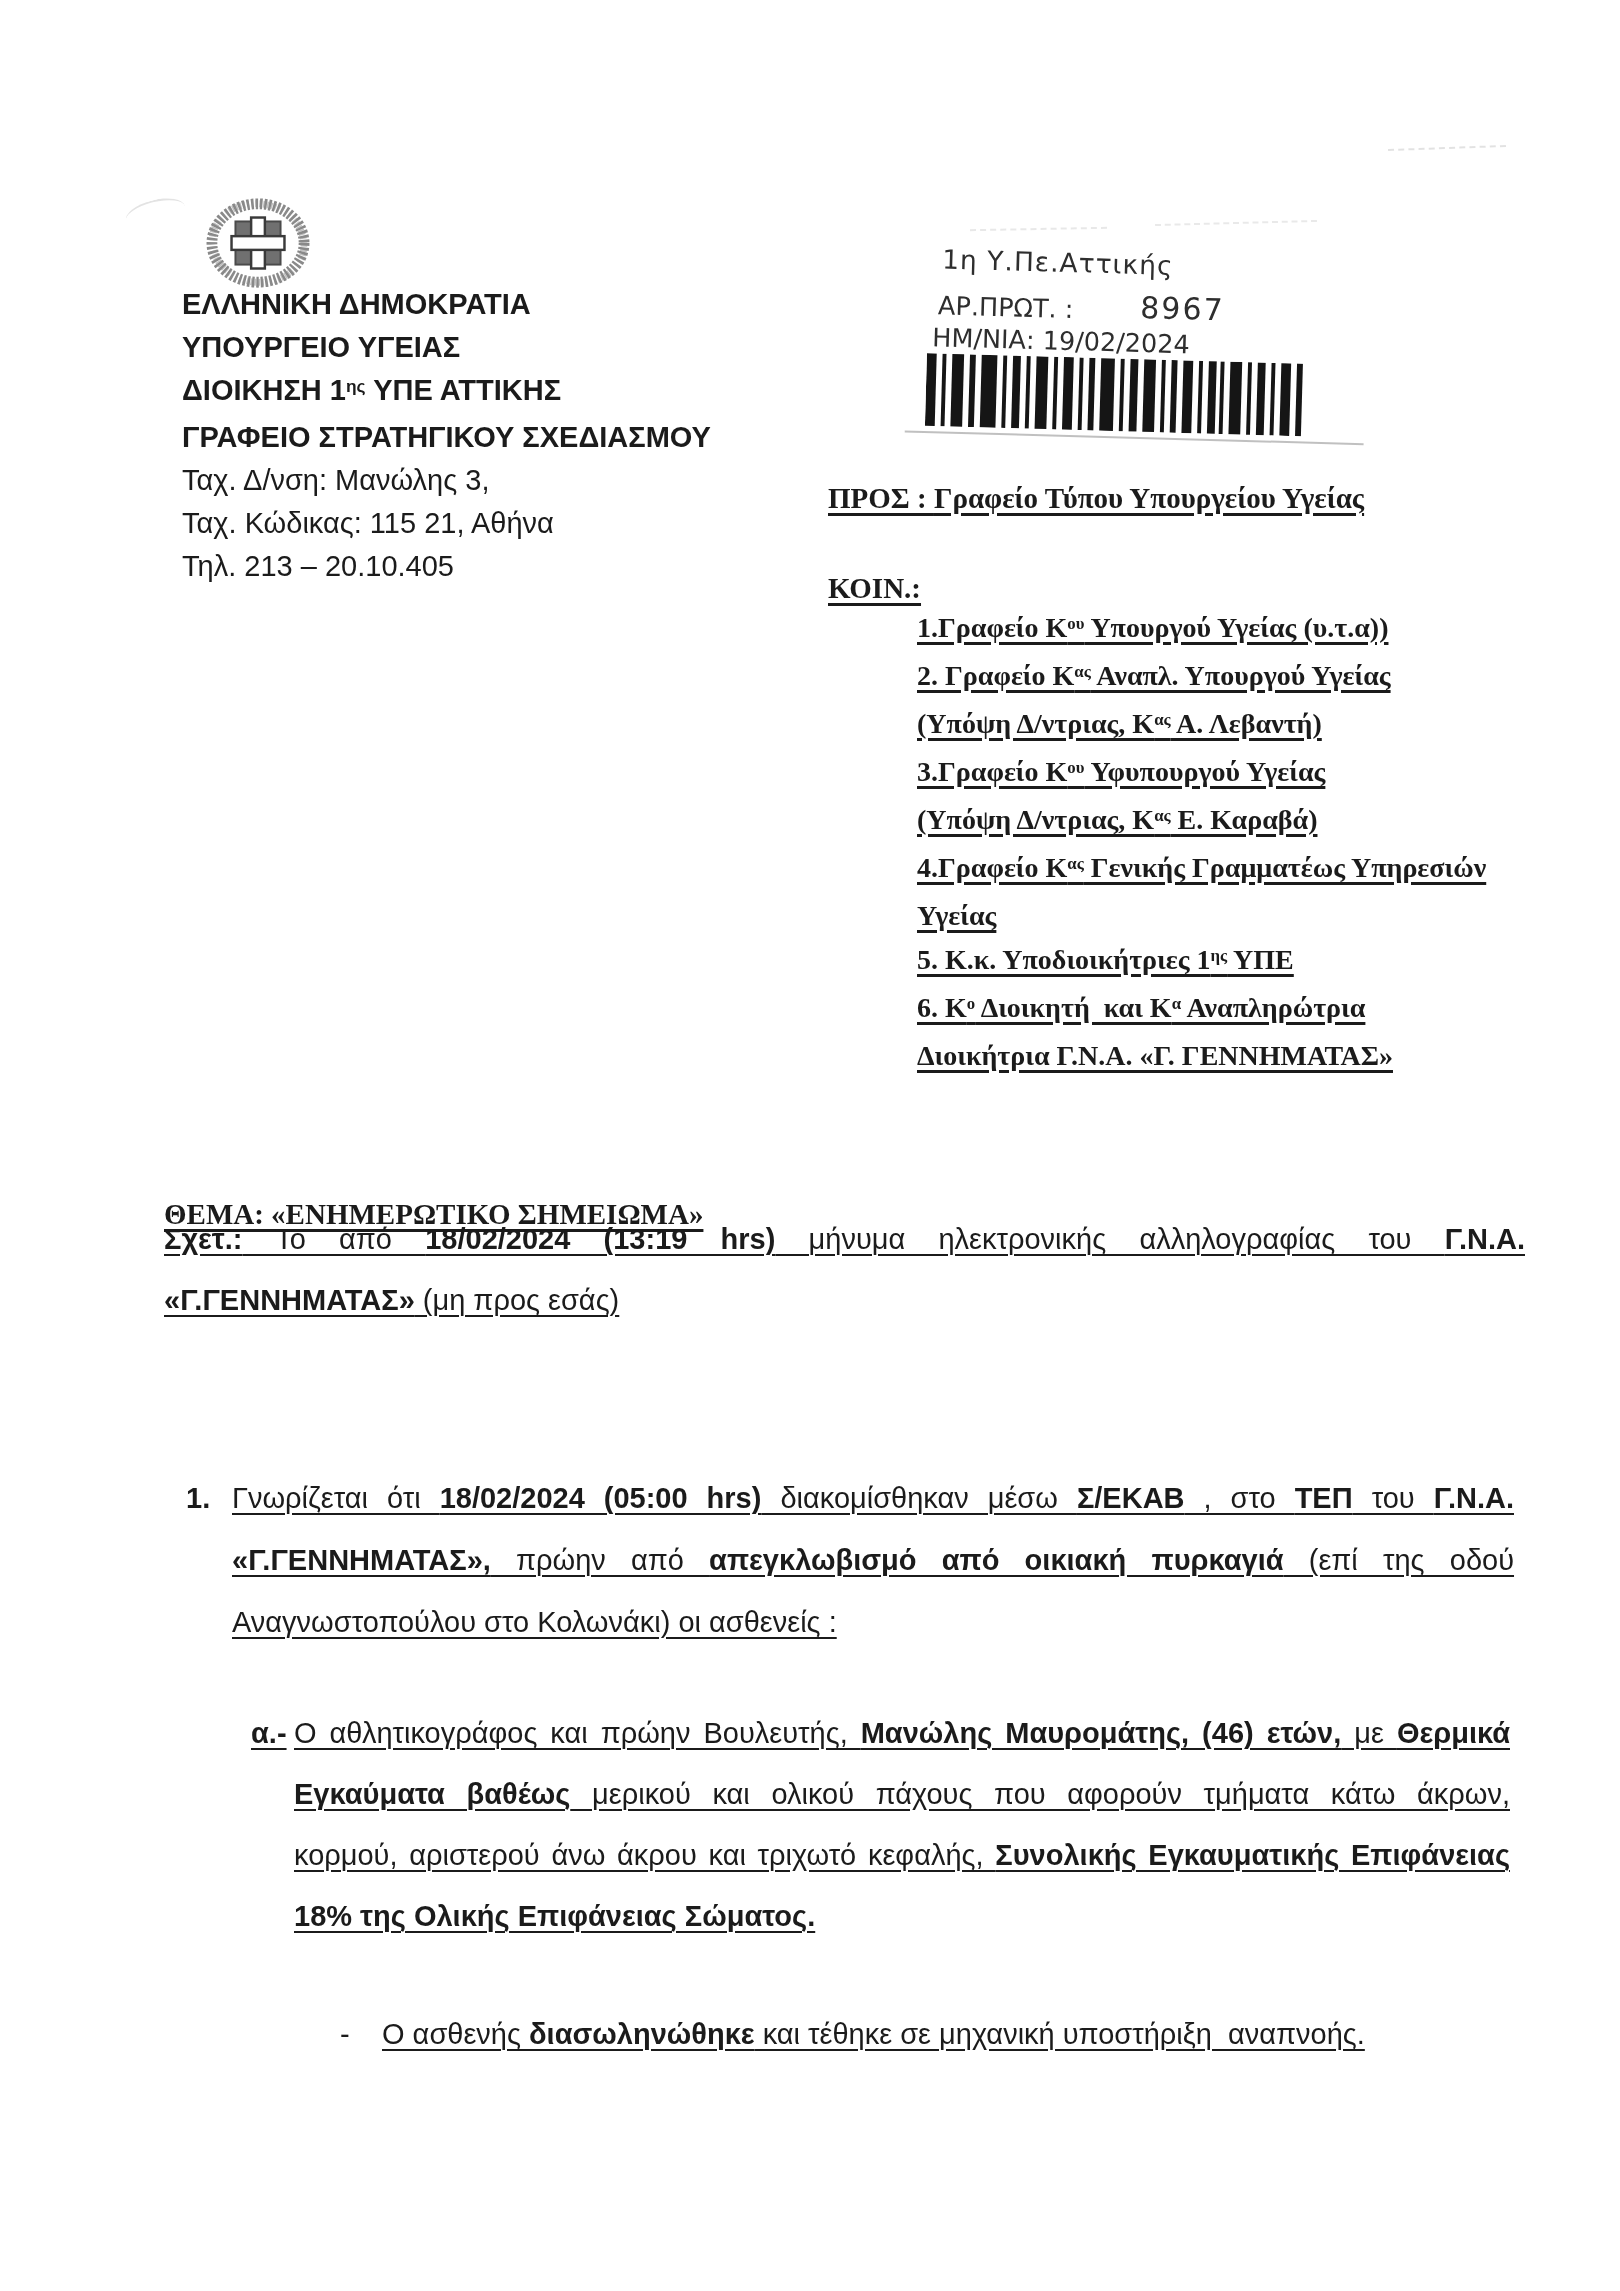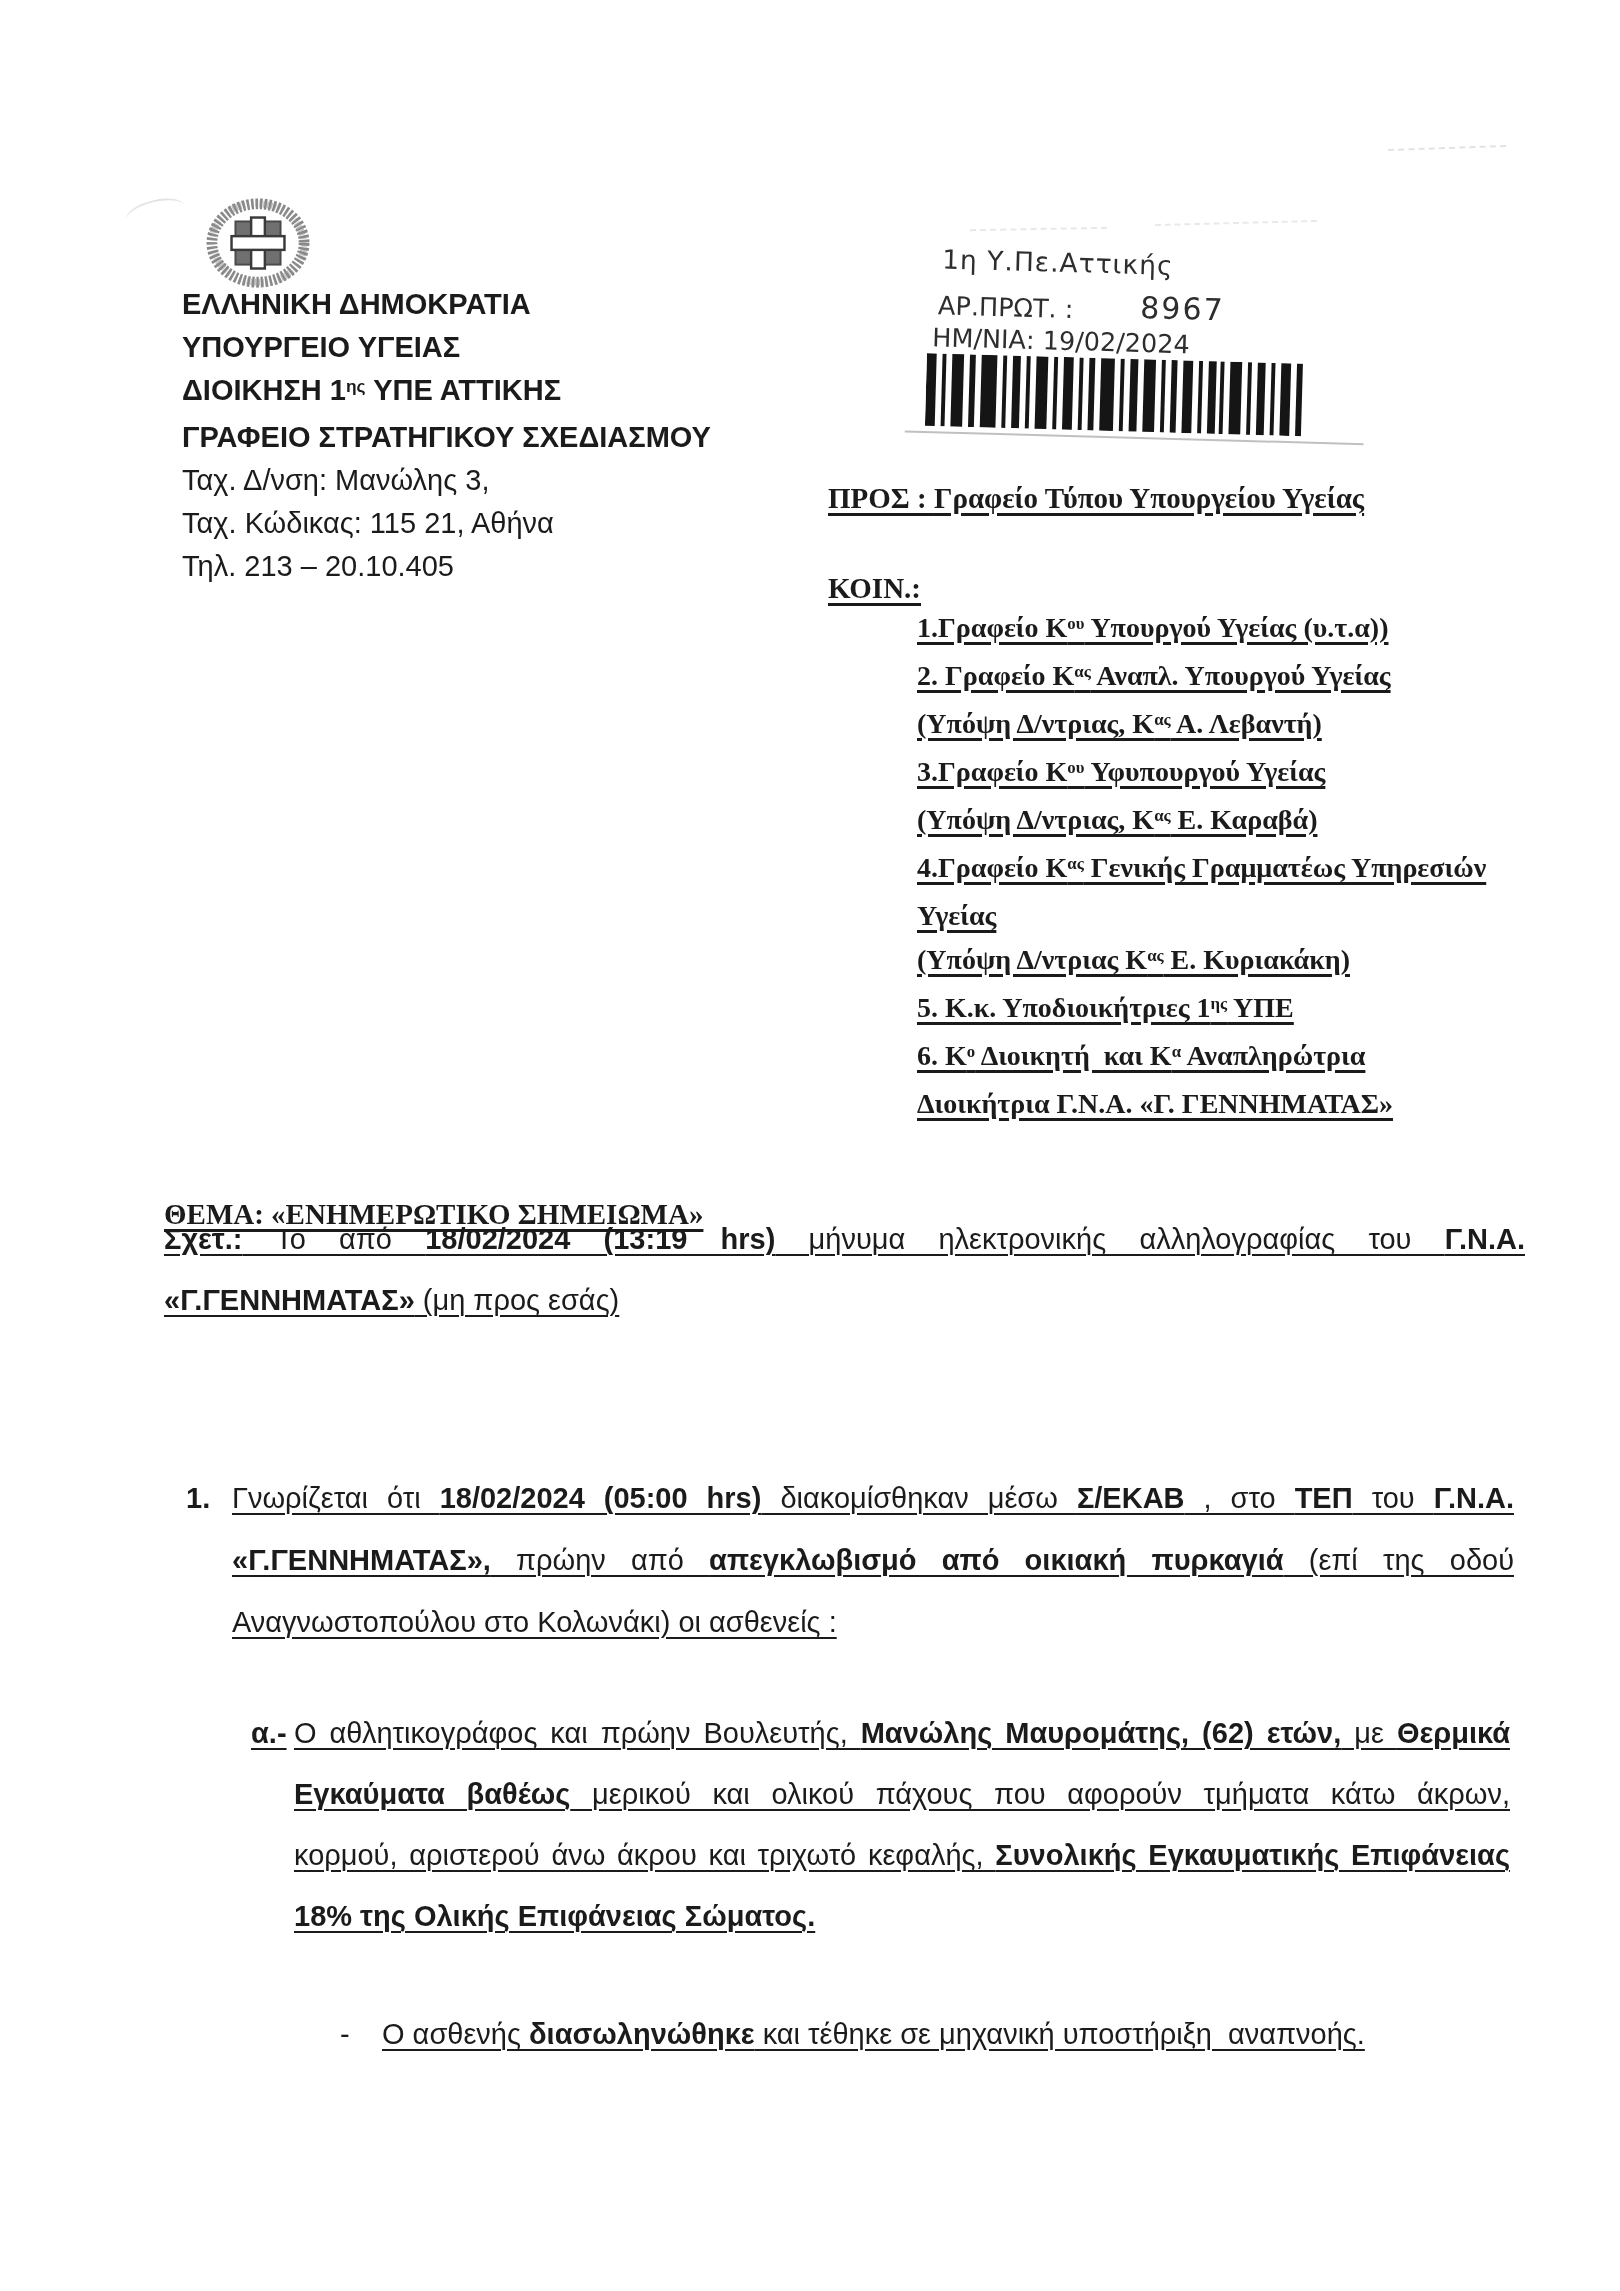--- a/index.html
+++ b/index.html
@@ -120,21 +120,20 @@
 
   <div class="abs koin-label ln b u uh">ΚΟΙΝ.:</div>
   <div class="abs koin-items">
     <div class="ln u uh"><span class="b">1.Γραφείο Κ</span><span class="b sup">ου</span><span class="b"> Υπουργού Υγείας (υ.τ.α))</span></div>
     <div class="ln u uh"><span class="b">2. Γραφείο Κ</span><span class="b sup">ας</span><span class="b"> Αναπλ. Υπουργού Υγείας</span></div>
     <div class="ln u uh"><span class="b">(Υπόψη Δ/ντριας, Κ</span><span class="b sup">ας</span><span class="b"> Α. Λεβαντή)</span></div>
     <div class="ln u uh"><span class="b">3.Γραφείο Κ</span><span class="b sup">ου</span><span class="b"> Υφυπουργού Υγείας</span></div>
     <div class="ln u uh"><span class="b">(Υπόψη Δ/ντριας, Κ</span><span class="b sup">ας</span><span class="b"> Ε. Καραβά)</span></div>
     <div class="ln u uh"><span class="b">4.Γραφείο Κ</span><span class="b sup">ας</span><span class="b"> Γενικής Γραμματέως Υπηρεσιών</span></div>
     <div class="ln u uh"><span class="b">Υγείας</span></div>
-    <div class="ln u uh"><span class="b">(Υπόψη Δ/ντριας Κ</span><span class="b sup">ας</span><span class="b"> Ε. Κυριακάκη)</span></div>
     <div class="ln u uh"><span class="b">5. Κ.κ. Υποδιοικήτριες 1</span><span class="b sup">ης</span><span class="b"> ΥΠΕ</span></div>
     <div class="ln u uh"><span class="b">6. Κ</span><span class="b sup">ο</span><span class="b"> Διοικητή  και Κ</span><span class="b sup">α</span><span class="b"> Αναπληρώτρια</span></div>
     <div class="ln u uh"><span class="b">Διοικήτρια Γ.Ν.Α. «Γ. ΓΕΝΝΗΜΑΤΑΣ»</span></div>
   </div>
 
   <div class="abs thema ln u uh"><span class="b">ΘΕΜΑ: «ΕΝΗΜΕΡΩΤΙΚΟ ΣΗΜΕΙΩΜΑ»</span></div>
 
   <div class="abs sxet">
     <div class="u just"><span class="b">Σχετ.:</span><span> Το από </span><span class="b">18/02/2024 (13:19 hrs)</span><span> μήνυμα ηλεκτρονικής αλληλογραφίας του </span><span class="b">Γ.Ν.Α.</span></div>
     <div class="u ln"><span class="b">«Γ.ΓΕΝΝΗΜΑΤΑΣ»</span><span> (μη προς εσάς)</span></div>
@@ -142,21 +141,21 @@
 
   <div class="abs item1-num ln">1.</div>
   <div class="abs item1-text">
     <div class="u just"><span>Γνωρίζεται ότι </span><span class="b">18/02/2024 (05:00 hrs)</span><span> διακομίσθηκαν μέσω </span><span class="b">Σ/ΕΚΑΒ</span><span> , στο </span><span class="b">ΤΕΠ</span><span> του </span><span class="b">Γ.Ν.Α.</span></div>
     <div class="u just"><span class="b">«Γ.ΓΕΝΝΗΜΑΤΑΣ»,</span><span> πρώην από </span><span class="b">απεγκλωβισμό από οικιακή πυρκαγιά</span><span> (επί της οδού</span></div>
     <div class="u ln"><span>Αναγνωστοπούλου στο Κολωνάκι) οι ασθενείς :</span></div>
   </div>
 
   <div class="abs alpha-marker ln u">α.-</div>
   <div class="abs alpha-text">
-    <div class="u just"><span>Ο αθλητικογράφος και πρώην Βουλευτής, </span><span class="b">Μανώλης Μαυρομάτης, (62) ετών,</span><span> με </span><span class="b">Θερμικά</span></div>
+    <div class="u just"><span>Ο αθλητικογράφος και πρώην Βουλευτής, </span><span class="b">Μανώλης Μαυρομάτης, (46) ετών,</span><span> με </span><span class="b">Θερμικά</span></div>
     <div class="u just"><span class="b">Εγκαύματα βαθέως</span><span> μερικού και ολικού πάχους που αφορούν τμήματα  κάτω άκρων,</span></div>
     <div class="u just"><span>κορμού,  αριστερού άνω άκρου και τριχωτό κεφαλής, </span><span class="b">Συνολικής Εγκαυματικής Επιφάνειας</span></div>
     <div class="u ln"><span class="b">18% της Ολικής Επιφάνειας Σώματος.</span></div>
   </div>
 
   <div class="abs bullet-dash ln">-</div>
   <div class="abs bullet-text ln u"><span>Ο ασθενής </span><span class="b">διασωληνώθηκε</span><span> και τέθηκε σε μηχανική υποστήριξη  αναπνοής.</span></div>
 
 </div>
 

